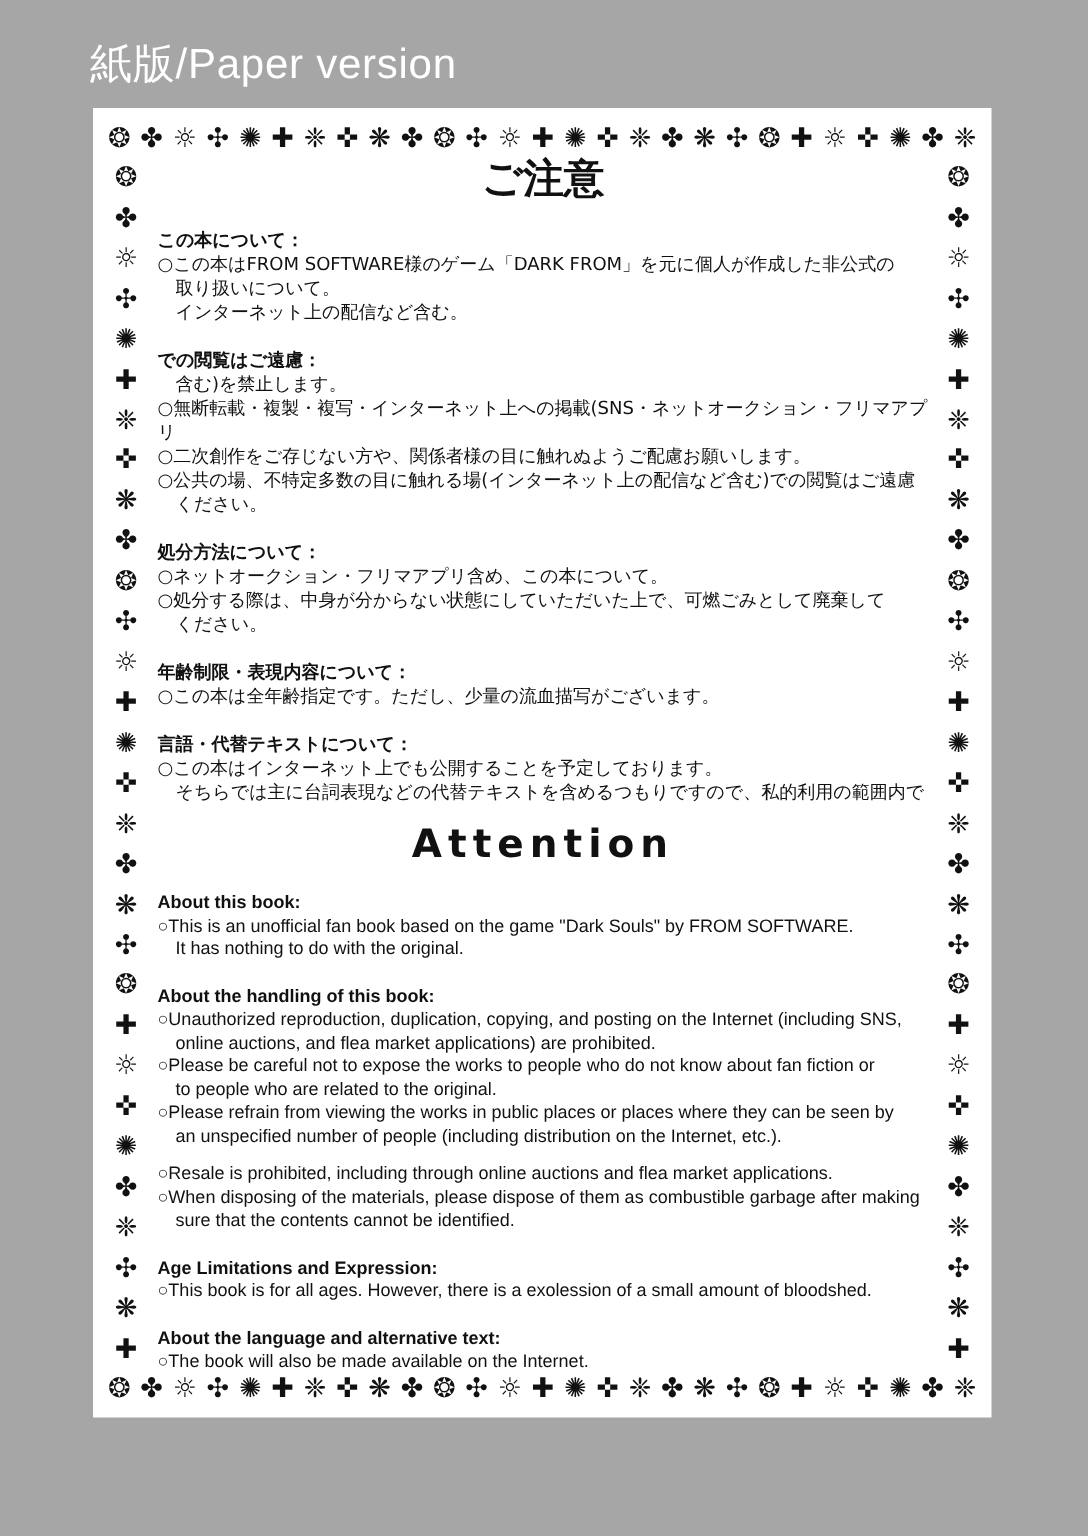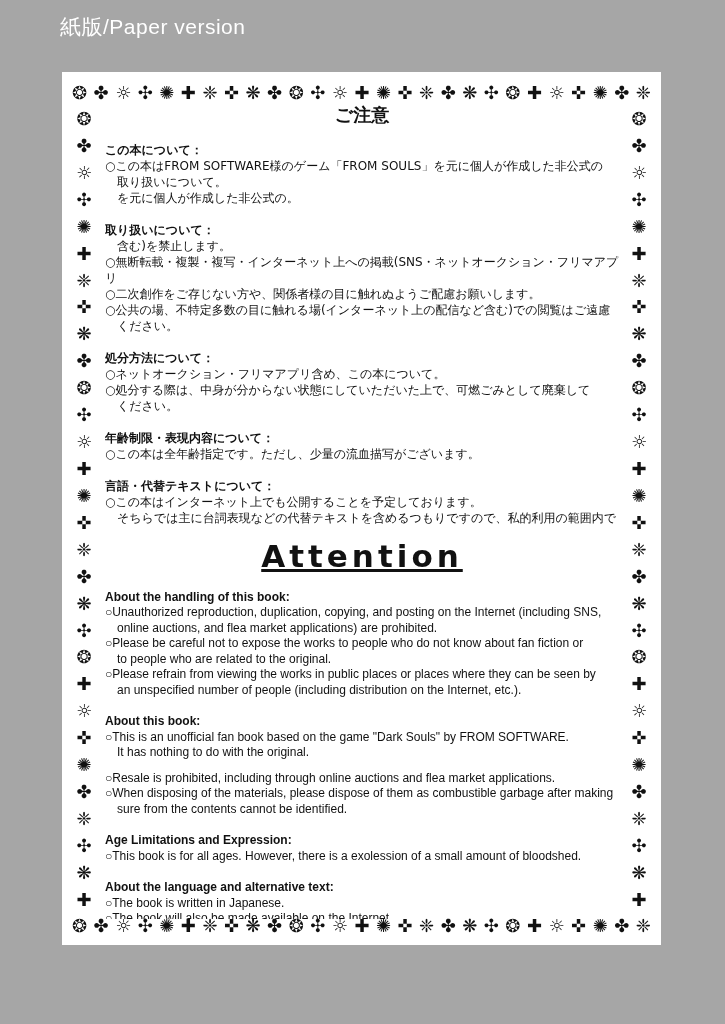--- a/index.html
+++ b/index.html
@@ -8,22 +8,22 @@
   *{margin:0;padding:0;box-sizing:border-box;}
   html,body{width:725px;height:1024px;}
   body{
     background:var(--bg);
     font-family:"DejaVu Sans","Liberation Sans",sans-serif;
     color:var(--ink);
     position:relative;
     overflow:hidden;
   }
   .viewer-header{
-    position:absolute; left:60px; top:13px;
-    font-size:21px; font-weight:400; letter-spacing:.5px;
+    position:absolute; left:60px; top:24px;
+    font-size:28px; font-weight:400; letter-spacing:.5px;
     color:var(--header-ink);
     font-family:"Liberation Sans","DejaVu Sans",sans-serif;
   }
   .page{
     position:absolute; left:62px; top:72px; width:599px; height:873px;
     background:var(--page);
   }
   
   .border-row{
     position:absolute; left:10px; right:10px; height:24px;
@@ -39,28 +39,27 @@
   }
   .border-col.left{left:10px;}
   .border-col.right{right:10px;}
   .border-row span,.border-col span{display:block;}
   
   .content{
     position:absolute; left:43px; right:22px; top:32px; bottom:26px;
     overflow:hidden;
   }
   .ja-title{
-    text-align:center; font-weight:700; font-size:18px; line-height:1.2;
+    text-align:center; font-weight:700; font-size:27px; line-height:1.2;
     margin:0 20px 10px 0;
   }
   .en-title{
-    text-align:center; font-weight:700; font-size:31px; letter-spacing:4px;
+    text-align:center; font-weight:700; font-size:26px; letter-spacing:4px;
     margin:12px 20px 10px 0;
     font-family:"DejaVu Sans","Liberation Sans",sans-serif;
-    text-decoration:underline;
   }
   .section{margin-bottom:10px; padding-right:18px;}
   .section .heading{font-weight:700;margin-top:16px;}
   .ja .heading,.ja .line{font-size:12px; line-height:16px;}
   .en .heading,.en .line{font-size:12px; line-height:15.5px; font-family:"Liberation Sans","DejaVu Sans",sans-serif;}
   .line.cont{padding-left:12px;}
 </style>
 </head>
 <body>
 
@@ -188,26 +187,26 @@
       <span>✣</span>
       <span>❋</span>
       <span>✚</span>
     </div>
 
   <div class="content">
     <div class="ja-title">ご注意</div>
     <div class="ja" id="ja-sections">
         <div class="section">
           <div class="heading">この本について：</div>
-          <div class="line">○この本はFROM SOFTWARE様のゲーム「FROM SOULS」を元に個人が作成した非公式の</div>
+          <div class="line">○この本はFROM SOFTWARE様のゲーム「DARK FROM」を元に個人が作成した非公式の</div>
           <div class="line cont">取り扱いについて。</div>
-          <div class="line cont">を元に個人が作成した非公式の。</div>
-        </div>
-        <div class="section">
-          <div class="heading">取り扱いについて：</div>
+          <div class="line cont">インターネット上の配信など含む。</div>
+        </div>
+        <div class="section">
+          <div class="heading">での閲覧はご遠慮：</div>
           <div class="line cont">含む)を禁止します。</div>
           <div class="line">○無断転載・複製・複写・インターネット上への掲載(SNS・ネットオークション・フリマアプリ</div>
           <div class="line">○二次創作をご存じない方や、関係者様の目に触れぬようご配慮お願いします。</div>
           <div class="line">○公共の場、不特定多数の目に触れる場(インターネット上の配信など含む)での閲覧はご遠慮</div>
           <div class="line cont">ください。</div>
         </div>
         <div class="section">
           <div class="heading">処分方法について：</div>
           <div class="line">○ネットオークション・フリマアプリ含め、この本について。</div>
           <div class="line">○処分する際は、中身が分からない状態にしていただいた上で、可燃ごみとして廃棄して</div>
@@ -219,43 +218,42 @@
         </div>
         <div class="section">
           <div class="heading">言語・代替テキストについて：</div>
           <div class="line">○この本はインターネット上でも公開することを予定しております。</div>
           <div class="line cont">そちらでは主に台詞表現などの代替テキストを含めるつもりですので、私的利用の範囲内で</div>
         </div>
       </div>
 
     <div class="en-title">Attention</div>
     <div class="en" id="en-sections">
+        <div class="section">
+          <div class="heading">About this book:</div>
+          <div class="line">○This is an unofficial fan book based on the game "Dark Souls" by FROM SOFTWARE.</div>
+          <div class="line cont">It has nothing to do with the original.</div>
+        </div>
         <div class="section">
           <div class="heading">About the handling of this book:</div>
           <div class="line">○Unauthorized reproduction, duplication, copying, and posting on the Internet (including SNS,</div>
           <div class="line cont">online auctions, and flea market applications) are prohibited.</div>
           <div class="line">○Please be careful not to expose the works to people who do not know about fan fiction or</div>
           <div class="line cont">to people who are related to the original.</div>
           <div class="line">○Please refrain from viewing the works in public places or places where they can be seen by</div>
           <div class="line cont">an unspecified number of people (including distribution on the Internet, etc.).</div>
         </div>
         <div class="section">
-          <div class="heading">About this book:</div>
-          <div class="line">○This is an unofficial fan book based on the game "Dark Souls" by FROM SOFTWARE.</div>
-          <div class="line cont">It has nothing to do with the original.</div>
-        </div>
-        <div class="section">
           <div class="line">○Resale is prohibited, including through online auctions and flea market applications.</div>
           <div class="line">○When disposing of the materials, please dispose of them as combustible garbage after making</div>
-          <div class="line cont">sure from the contents cannot be identified.</div>
+          <div class="line cont">sure that the contents cannot be identified.</div>
         </div>
         <div class="section">
           <div class="heading">Age Limitations and Expression:</div>
           <div class="line">○This book is for all ages. However, there is a exolession of a small amount of bloodshed.</div>
         </div>
         <div class="section">
           <div class="heading">About the language and alternative text:</div>
-          <div class="line">○The book is written in Japanese.</div>
           <div class="line">○The book will also be made available on the Internet.</div>
         </div>
       </div>
   </div>
 </div>
 
 </body></html>

